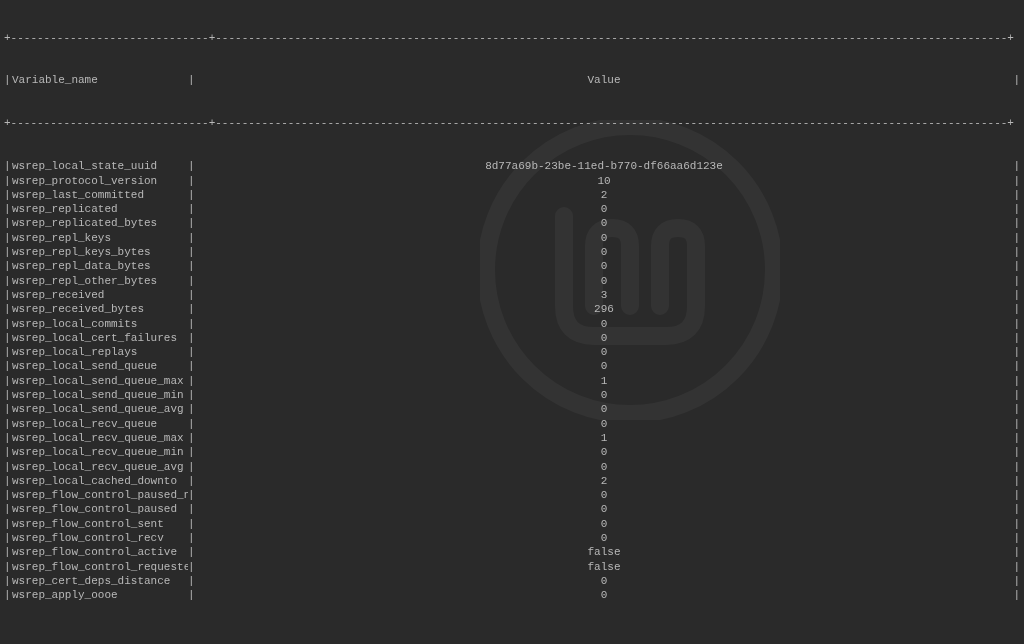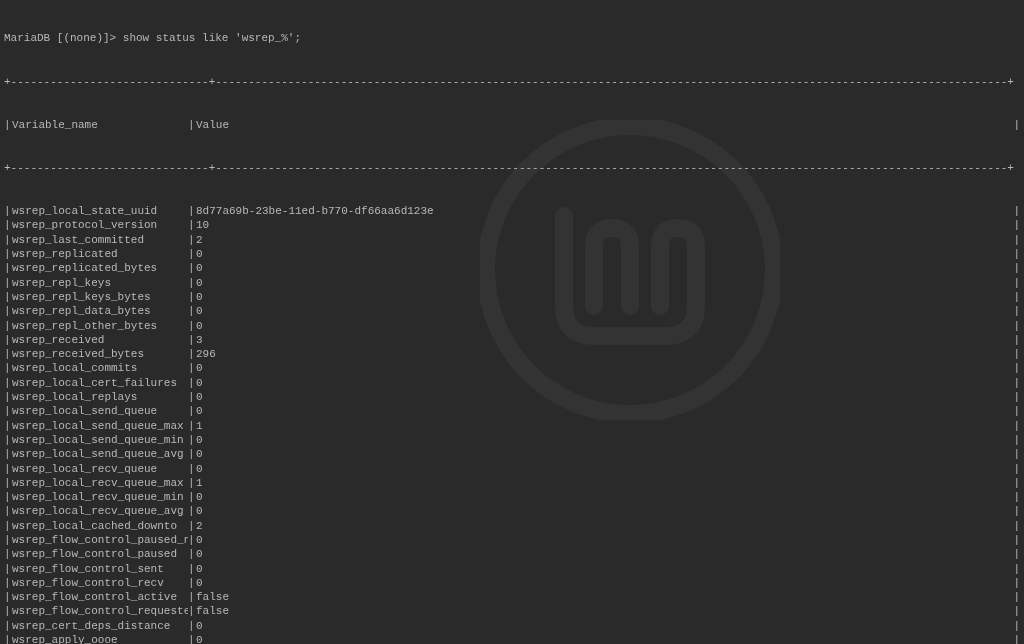--- a/index.html
+++ b/index.html
@@ -53,39 +53,39 @@
       flex-shrink: 0;
     }
     .col-name {
       width: 176px;
       flex-shrink: 0;
       overflow: hidden;
     }
     .col-value {
       flex: 1;
       overflow: hidden;
+      text-align: center;
     }
     .col-end {
       width: 8px;
       text-align: right;
       flex-shrink: 0;
     }
   </style>
 </head>
 <body>
 
 <div class="watermark">
   <svg viewBox="0 0 100 100">
     <circle cx="50" cy="50" r="48" fill="none" stroke="#fff" stroke-width="6"></circle>
     <path d="M 28 32 L 28 62 Q 28 72 38 72 L 62 72 Q 72 72 72 62 L 72 42 Q 72 36 66 36 Q 60 36 60 42 L 60 62 M 50 62 L 50 42 Q 50 36 44 36 Q 38 36 38 42 L 38 62" fill="none" stroke="#fff" stroke-width="6" stroke-linecap="round"></path>
   </svg>
 </div>
 
 <div class="terminal">
-  <div class="prompt-line">MariaDB [(none)]&gt; show status like 'wsrep_%';</div>
   <div class="divider" id="div-top">+------------------------------+------------------------------------------------------------------------------------------------------------------------+</div>
   <div class="header-row">
     <span class="col-pipe">| </span>
     <span class="col-name">Variable_name</span>
     <span class="col-pipe">| </span>
     <span class="col-value">Value</span>
     <span class="col-end">|</span>
   </div>
   <div class="divider" id="div-mid">+------------------------------+------------------------------------------------------------------------------------------------------------------------+</div>
   <div id="rows-container"><div class="data-row"><span class="col-pipe">| </span><span class="col-name">wsrep_local_state_uuid</span><span class="col-pipe">| </span><span class="col-value">8d77a69b-23be-11ed-b770-df66aa6d123e</span><span class="col-end">|</span></div><div class="data-row"><span class="col-pipe">| </span><span class="col-name">wsrep_protocol_version</span><span class="col-pipe">| </span><span class="col-value">10</span><span class="col-end">|</span></div><div class="data-row"><span class="col-pipe">| </span><span class="col-name">wsrep_last_committed</span><span class="col-pipe">| </span><span class="col-value">2</span><span class="col-end">|</span></div><div class="data-row"><span class="col-pipe">| </span><span class="col-name">wsrep_replicated</span><span class="col-pipe">| </span><span class="col-value">0</span><span class="col-end">|</span></div><div class="data-row"><span class="col-pipe">| </span><span class="col-name">wsrep_replicated_bytes</span><span class="col-pipe">| </span><span class="col-value">0</span><span class="col-end">|</span></div><div class="data-row"><span class="col-pipe">| </span><span class="col-name">wsrep_repl_keys</span><span class="col-pipe">| </span><span class="col-value">0</span><span class="col-end">|</span></div><div class="data-row"><span class="col-pipe">| </span><span class="col-name">wsrep_repl_keys_bytes</span><span class="col-pipe">| </span><span class="col-value">0</span><span class="col-end">|</span></div><div class="data-row"><span class="col-pipe">| </span><span class="col-name">wsrep_repl_data_bytes</span><span class="col-pipe">| </span><span class="col-value">0</span><span class="col-end">|</span></div><div class="data-row"><span class="col-pipe">| </span><span class="col-name">wsrep_repl_other_bytes</span><span class="col-pipe">| </span><span class="col-value">0</span><span class="col-end">|</span></div><div class="data-row"><span class="col-pipe">| </span><span class="col-name">wsrep_received</span><span class="col-pipe">| </span><span class="col-value">3</span><span class="col-end">|</span></div><div class="data-row"><span class="col-pipe">| </span><span class="col-name">wsrep_received_bytes</span><span class="col-pipe">| </span><span class="col-value">296</span><span class="col-end">|</span></div><div class="data-row"><span class="col-pipe">| </span><span class="col-name">wsrep_local_commits</span><span class="col-pipe">| </span><span class="col-value">0</span><span class="col-end">|</span></div><div class="data-row"><span class="col-pipe">| </span><span class="col-name">wsrep_local_cert_failures</span><span class="col-pipe">| </span><span class="col-value">0</span><span class="col-end">|</span></div><div class="data-row"><span class="col-pipe">| </span><span class="col-name">wsrep_local_replays</span><span class="col-pipe">| </span><span class="col-value">0</span><span class="col-end">|</span></div><div class="data-row"><span class="col-pipe">| </span><span class="col-name">wsrep_local_send_queue</span><span class="col-pipe">| </span><span class="col-value">0</span><span class="col-end">|</span></div><div class="data-row"><span class="col-pipe">| </span><span class="col-name">wsrep_local_send_queue_max</span><span class="col-pipe">| </span><span class="col-value">1</span><span class="col-end">|</span></div><div class="data-row"><span class="col-pipe">| </span><span class="col-name">wsrep_local_send_queue_min</span><span class="col-pipe">| </span><span class="col-value">0</span><span class="col-end">|</span></div><div class="data-row"><span class="col-pipe">| </span><span class="col-name">wsrep_local_send_queue_avg</span><span class="col-pipe">| </span><span class="col-value">0</span><span class="col-end">|</span></div><div class="data-row"><span class="col-pipe">| </span><span class="col-name">wsrep_local_recv_queue</span><span class="col-pipe">| </span><span class="col-value">0</span><span class="col-end">|</span></div><div class="data-row"><span class="col-pipe">| </span><span class="col-name">wsrep_local_recv_queue_max</span><span class="col-pipe">| </span><span class="col-value">1</span><span class="col-end">|</span></div><div class="data-row"><span class="col-pipe">| </span><span class="col-name">wsrep_local_recv_queue_min</span><span class="col-pipe">| </span><span class="col-value">0</span><span class="col-end">|</span></div><div class="data-row"><span class="col-pipe">| </span><span class="col-name">wsrep_local_recv_queue_avg</span><span class="col-pipe">| </span><span class="col-value">0</span><span class="col-end">|</span></div><div class="data-row"><span class="col-pipe">| </span><span class="col-name">wsrep_local_cached_downto</span><span class="col-pipe">| </span><span class="col-value">2</span><span class="col-end">|</span></div><div class="data-row"><span class="col-pipe">| </span><span class="col-name">wsrep_flow_control_paused_ns</span><span class="col-pipe">| </span><span class="col-value">0</span><span class="col-end">|</span></div><div class="data-row"><span class="col-pipe">| </span><span class="col-name">wsrep_flow_control_paused</span><span class="col-pipe">| </span><span class="col-value">0</span><span class="col-end">|</span></div><div class="data-row"><span class="col-pipe">| </span><span class="col-name">wsrep_flow_control_sent</span><span class="col-pipe">| </span><span class="col-value">0</span><span class="col-end">|</span></div><div class="data-row"><span class="col-pipe">| </span><span class="col-name">wsrep_flow_control_recv</span><span class="col-pipe">| </span><span class="col-value">0</span><span class="col-end">|</span></div><div class="data-row"><span class="col-pipe">| </span><span class="col-name">wsrep_flow_control_active</span><span class="col-pipe">| </span><span class="col-value">false</span><span class="col-end">|</span></div><div class="data-row"><span class="col-pipe">| </span><span class="col-name">wsrep_flow_control_requested</span><span class="col-pipe">| </span><span class="col-value">false</span><span class="col-end">|</span></div><div class="data-row"><span class="col-pipe">| </span><span class="col-name">wsrep_cert_deps_distance</span><span class="col-pipe">| </span><span class="col-value">0</span><span class="col-end">|</span></div><div class="data-row"><span class="col-pipe">| </span><span class="col-name">wsrep_apply_oooe</span><span class="col-pipe">| </span><span class="col-value">0</span><span class="col-end">|</span></div></div>

